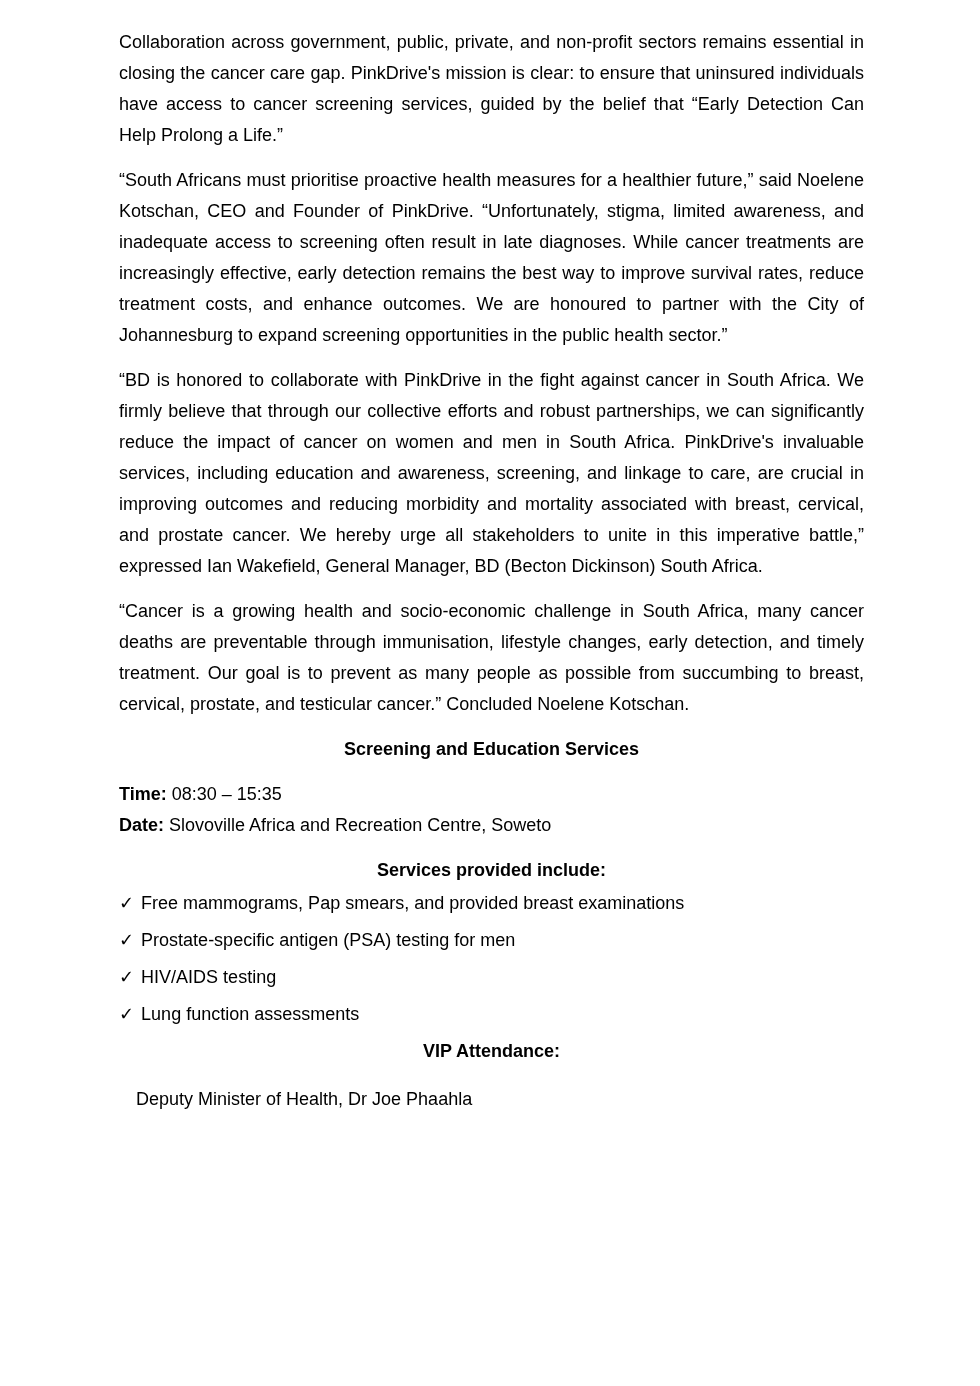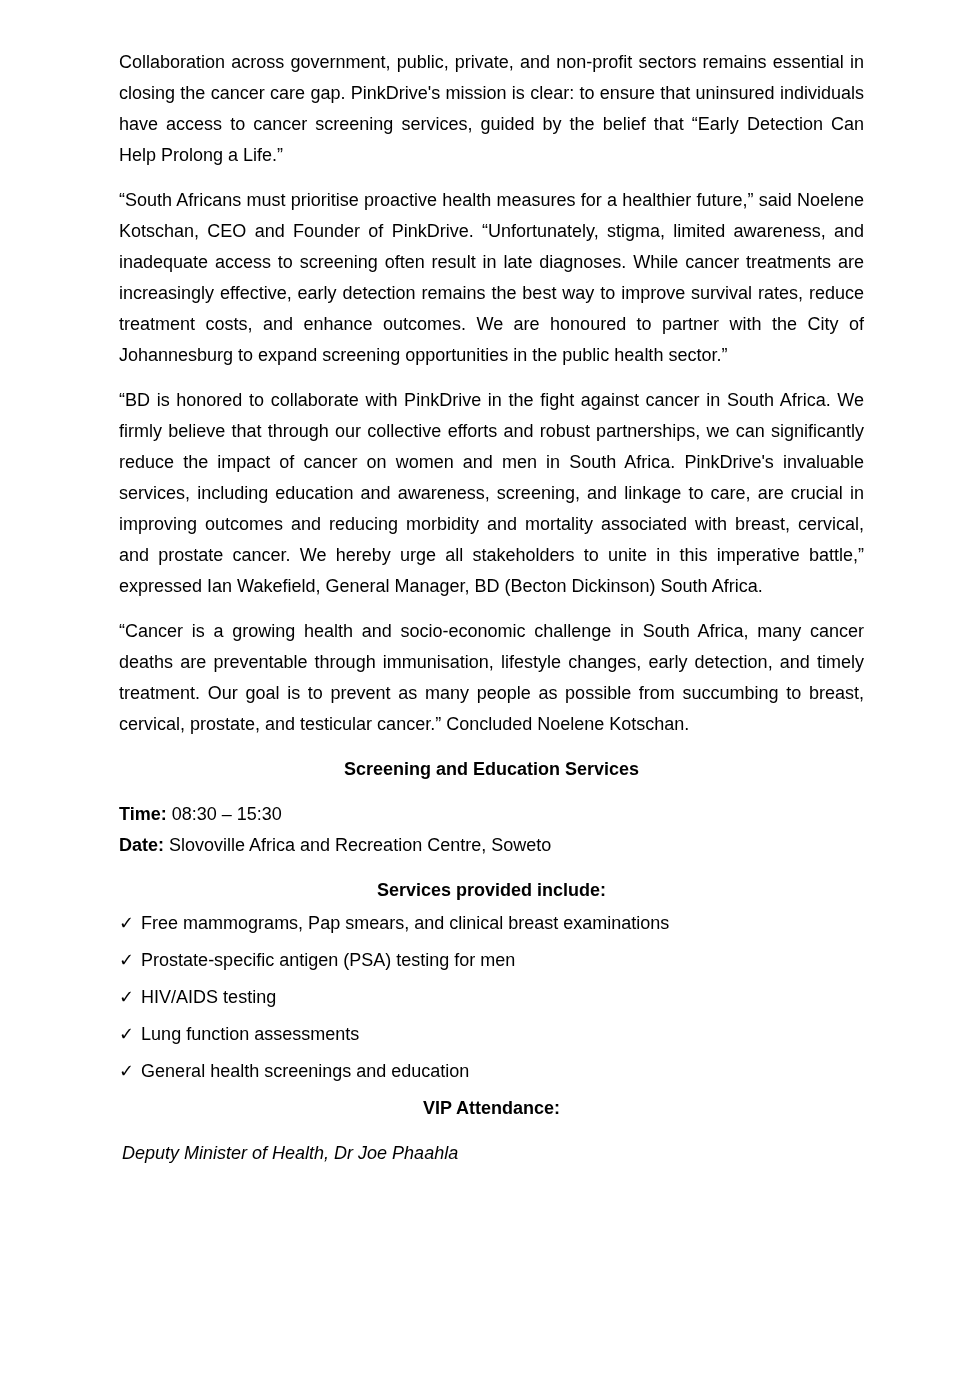--- a/index.html
+++ b/index.html
@@ -7,21 +7,21 @@
     width: 980px;
     height: 1386px;
     background: #ffffff;
     color: #000000;
     font-family: "Liberation Sans", "DejaVu Sans", sans-serif;
     font-size: 18px;
     overflow: hidden;
   }
   .doc {
     margin-left: 119px;
-    padding-top: 47px;
+    padding-top: 27px;
     width: 745px;
   }
   .para {
     margin: 0 0 14px 0;
     text-align: justify;
     line-height: 31px;
   }
   .heading {
     font-size: 18px;
     font-weight: 700;
@@ -29,64 +29,61 @@
     margin: 4px 0 14px 0;
     text-align: center;
   }
   .heading.tight { margin-bottom: 2px; }
   .event-block { margin: 0 0 14px 0; }
   .event-line { line-height: 31px; }
   .label { font-weight: 700; margin-right: 5px; }
   .check-list { margin: 0 0 2px 0; }
   .check-item { line-height: 31px; margin: 0 0 6px 0; }
   .check { margin-right: 7px; }
-  .vip-list { margin: 3px; font-style: italic; }
+  .vip-list { margin: 17px; }
   .vip-line { line-height: 31px; margin: 0 0 5px 0; }
 </style>
 </head>
 <body>
 
 <div class="doc">
 
   <p class="para">Collaboration across government, public, private, and non-profit sectors remains essential in closing the cancer care gap. PinkDrive's mission is clear: to ensure that uninsured individuals have access to cancer screening services, guided by the belief that “Early Detection Can Help Prolong a Life.”</p>
 
   <p class="para">“South Africans must prioritise proactive health measures for a healthier future,” said Noelene Kotschan, CEO and Founder of PinkDrive. “Unfortunately, stigma, limited awareness, and inadequate access to screening often result in late diagnoses. While cancer treatments are increasingly effective, early detection remains the best way to improve survival rates, reduce treatment costs, and enhance outcomes. We are honoured to partner with the City of Johannesburg to expand screening opportunities in the public health sector.”</p>
 
   <p class="para">“BD is honored to collaborate with PinkDrive in the fight against cancer in South Africa. We firmly believe that through our collective efforts and robust partnerships, we can significantly reduce the impact of cancer on women and men in South Africa. PinkDrive's invaluable services, including education and awareness, screening, and linkage to care, are crucial in improving outcomes and reducing morbidity and mortality associated with breast, cervical, and prostate cancer. We hereby urge all stakeholders to unite in this imperative battle,” expressed Ian Wakefield, General Manager, BD (Becton Dickinson) South Africa.</p>
 
   <p class="para">“Cancer is a growing health and socio-economic challenge in South Africa, many cancer deaths are preventable through immunisation, lifestyle changes, early detection, and timely treatment. Our goal is to prevent as many people as possible from succumbing to breast, cervical, prostate, and testicular cancer.” Concluded Noelene Kotschan.</p>
 
   <h2 class="heading">Screening and Education Services</h2>
 
   <div class="event-block">
     <div class="event-line">
-      <span class="label">Time:</span><span>08:30 – 15:30</span>
+      <span class="label">Time:</span><span>08:30 – 15:35</span>
     </div>
     <div class="event-line">
       <span class="label">Date:</span><span>Slovoville Africa and Recreation Centre, Soweto</span>
     </div>
   </div>
 
   <h2 class="heading tight">Services provided include:</h2>
 
   <div class="check-list">
     <div class="check-item">
-      <span class="check">✓</span><span>Free mammograms, Pap smears, and clinical breast examinations</span>
+      <span class="check">✓</span><span>Free mammograms, Pap smears, and provided breast examinations</span>
     </div>
     <div class="check-item">
       <span class="check">✓</span><span>Prostate-specific antigen (PSA) testing for men</span>
     </div>
     <div class="check-item">
       <span class="check">✓</span><span>HIV/AIDS testing</span>
     </div>
     <div class="check-item">
       <span class="check">✓</span><span>Lung function assessments</span>
-    </div>
-    <div class="check-item">
-      <span class="check">✓</span><span>General health screenings and education</span>
     </div>
   </div>
 
   <h2 class="heading">VIP Attendance:</h2>
 
   <div class="vip-list">
     <p class="vip-line">Deputy Minister of Health, Dr Joe Phaahla</p>
   </div>
 
 </div>

